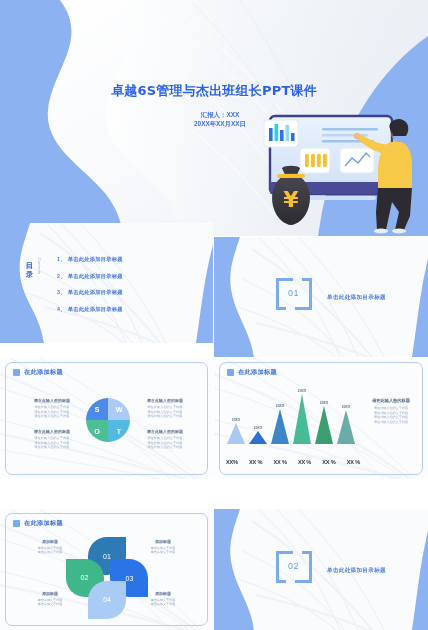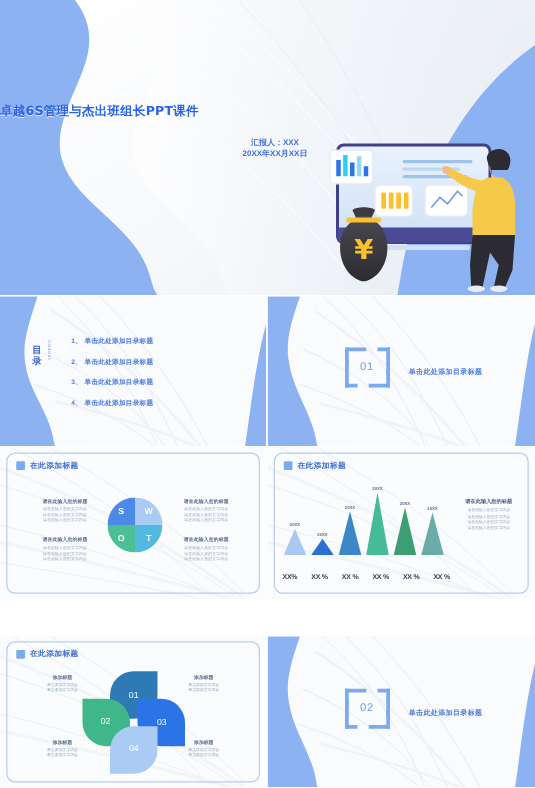--- a/index.html
+++ b/index.html
@@ -13,42 +13,42 @@
     position:absolute; left:0; top:0; width:100%; height:100%;
     pointer-events:none;
   }
 
   
   #s1 { left:0; top:0; width:428px; height:236px; background:#fff; }
   #s1 .blueblob {
     position:absolute; left:0; top:0; width:100%; height:100%;
   }
   #s1 .title {
-    position:absolute; left:0; right:0; top:82px; 
-    font-size:10px; font-weight:bold; color:#2b63e8; letter-spacing:.2px;
+    position:absolute; left:0; right:0; top:82px; text-align:center;
+    font-size:13px; font-weight:bold; color:#2b63e8; letter-spacing:.2px;
     text-shadow:0 1px 0 rgba(255,255,255,.8);
     font-family:"DejaVu Sans","Liberation Sans",sans-serif;
   }
   #s1 .sub {
     position:absolute; left:150px; top:110px; width:140px; text-align:center;
     font-size:6.4px; font-weight:bold; color:#3f6fe0; line-height:9px;
   }
   #s1 .art { position:absolute; left:256px; top:112px; width:170px; height:122px; }
 
   
   .cs-frame {
     position:absolute; left:5px; top:4px; right:5px; bottom:4px;
     border:0.8px solid #b8ccef; border-radius:7px; background:transparent;
   }
   .cs-head { position:absolute; left:13px; top:10px; display:flex; align-items:center; gap:4px; }
   .cs-head .sq { width:7px; height:7px; background:#7aaaf0; border-radius:1px; display:block; }
   .cs-head .tx { font-size:6.2px; font-weight:bold; color:#3d6fd6; letter-spacing:.3px; }
 
   
-  #s2 { left:0; top:237px; width:213px; height:120px; }
+  #s2 { left:0; top:223px; width:213px; height:120px; }
   #s2 .cjk { position:absolute; left:25px; top:38px; font-size:7.5px; font-weight:bold;
              color:#3a62c8; line-height:9px; width:9px; text-align:center; }
   #s2 .eng { position:absolute; left:37px; top:35px; font-size:3.6px; color:#8aa6d8;
              letter-spacing:.2px; writing-mode:vertical-rl; height:48px; }
   #s2 .toc { position:absolute; left:57px; top:33px; right:10px; }
   #s2 .toc li { list-style:none; font-size:5.3px; font-weight:bold; color:#4a7ae0;
                 line-height:7px; margin-bottom:9.5px; letter-spacing:.2px; white-space:nowrap; }
   #s2 .toc li .num { margin-right:2px; }
 
   

